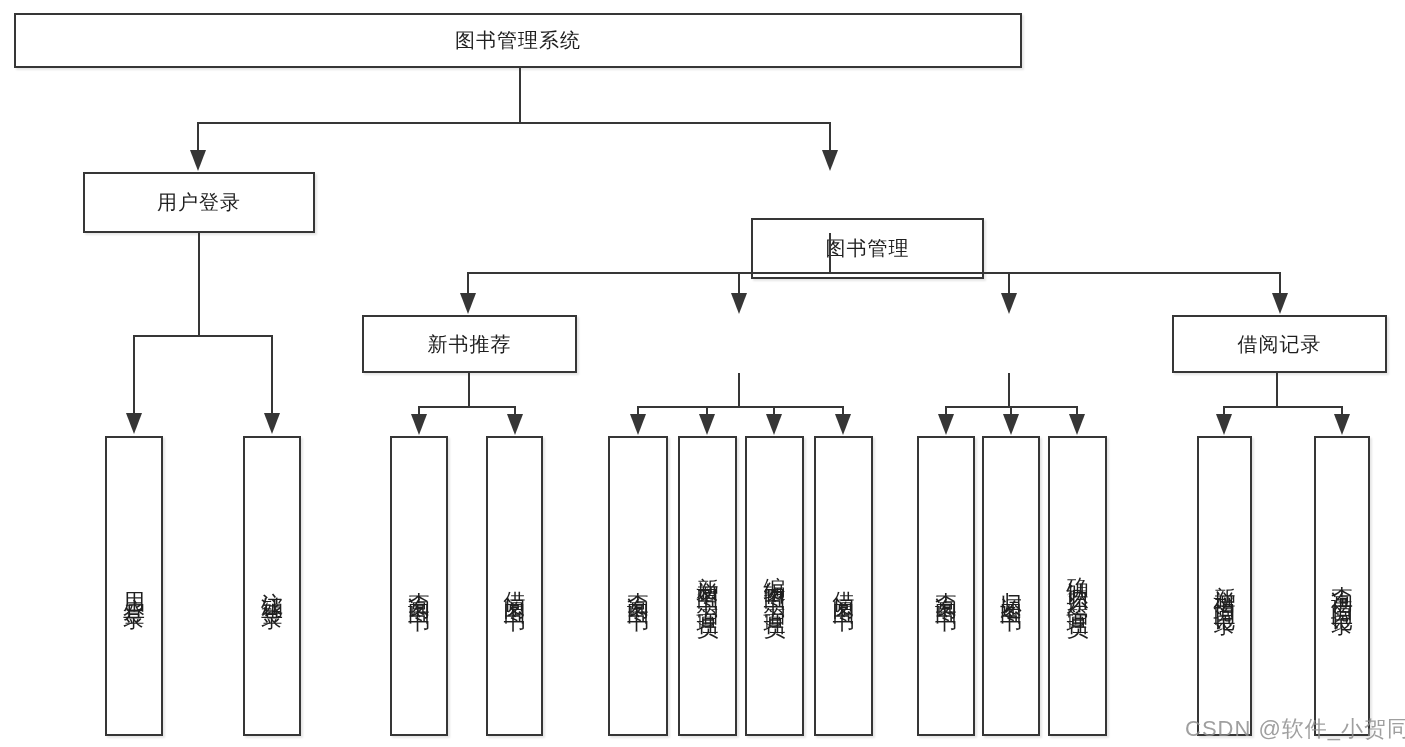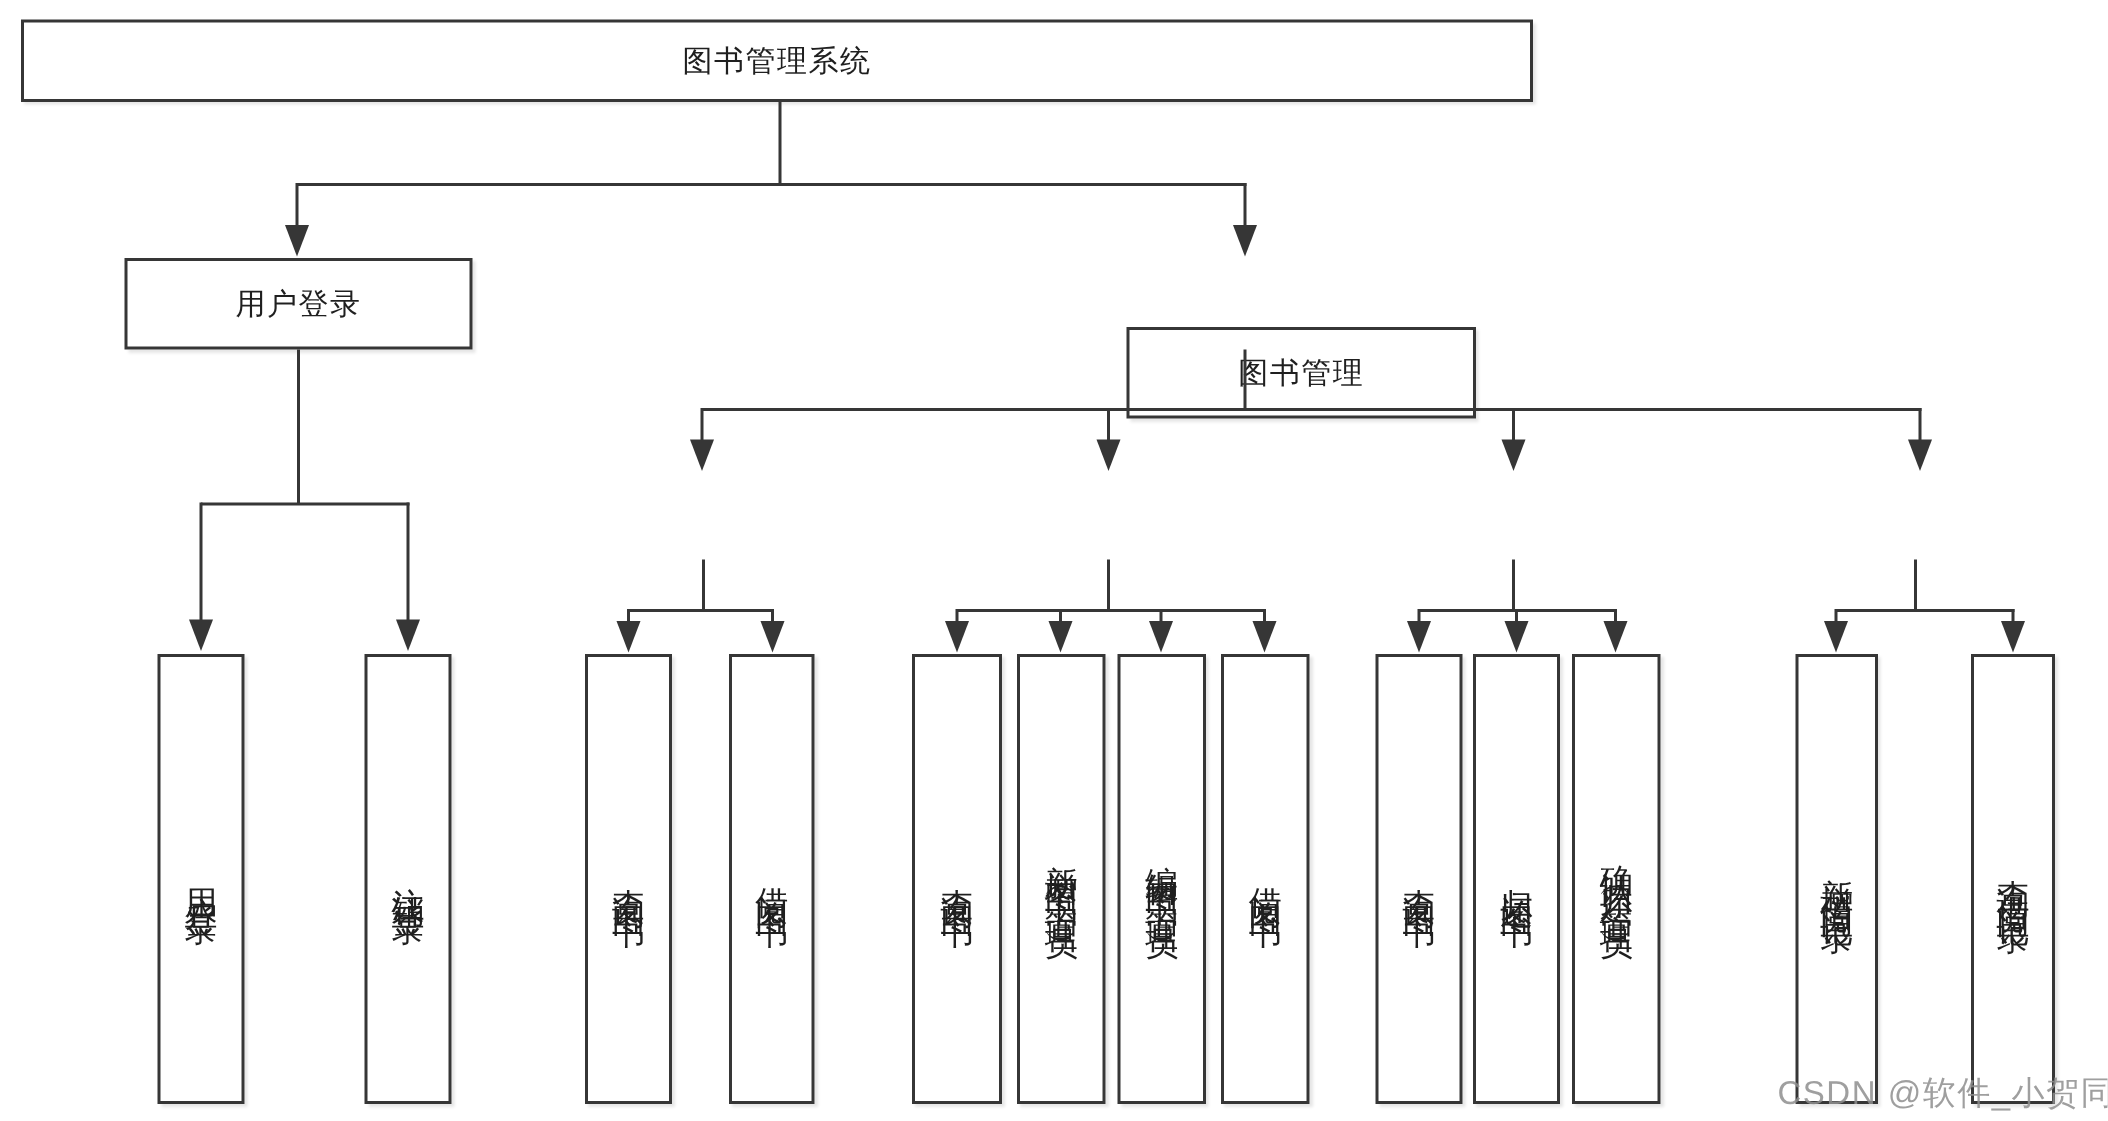--- a/index.html
+++ b/index.html
@@ -96,20 +96,26 @@
   <div class="h-line" style="left:468px; top:272px; width:813px;"></div>
   <div class="v-line" style="left:467px; top:272px; height:22px;"></div>
   <div class="arrow-head" style="left:460px; top:293px;"></div>
   <div class="v-line" style="left:738px; top:272px; height:22px;"></div>
   <div class="arrow-head" style="left:731px; top:293px;"></div>
   <div class="v-line" style="left:1008px; top:272px; height:22px;"></div>
   <div class="arrow-head" style="left:1001px; top:293px;"></div>
   <div class="v-line" style="left:1279px; top:272px; height:22px;"></div>
   <div class="arrow-head" style="left:1272px; top:293px;"></div>
 
+  <div class="box" style="left:362px; top:315px; width:215px; height:58px;">
+    <span class="h-label">新书推荐</span>
+  </div>
+  <div class="box" style="left:1172px; top:315px; width:215px; height:58px;">
+    <span class="h-label">借阅记录</span>
+  </div>
 
   <div class="v-line" style="left:468px; top:373px; height:34px;"></div>
   <div class="h-line" style="left:419px; top:406px; width:97px;"></div>
   <div class="v-line" style="left:418px; top:406px; height:9px;"></div>
   <div class="arrow-head" style="left:411px; top:414px;"></div>
   <div class="v-line" style="left:514px; top:406px; height:9px;"></div>
   <div class="arrow-head" style="left:507px; top:414px;"></div>
 
   <div class="v-line" style="left:738px; top:373px; height:34px;"></div>
   <div class="h-line" style="left:638px; top:406px; width:206px;"></div>

